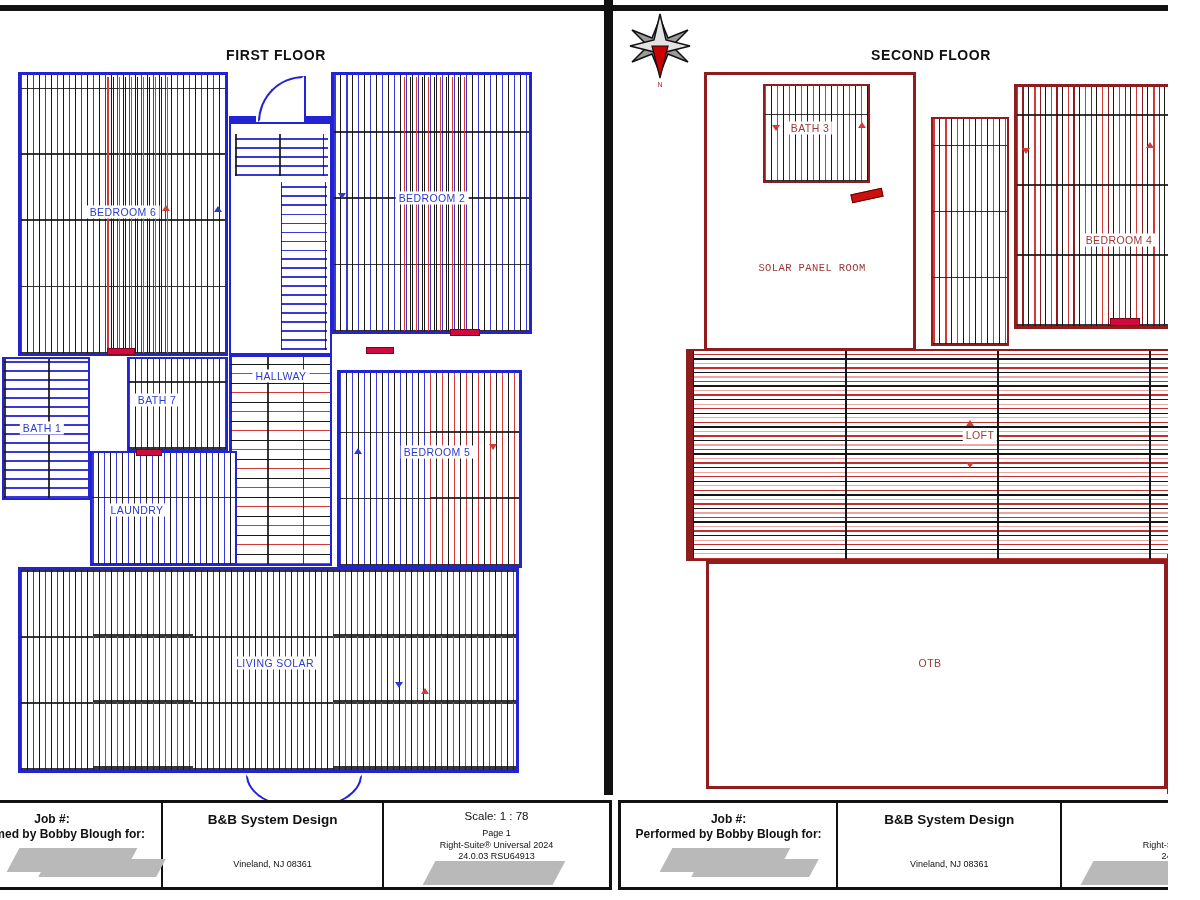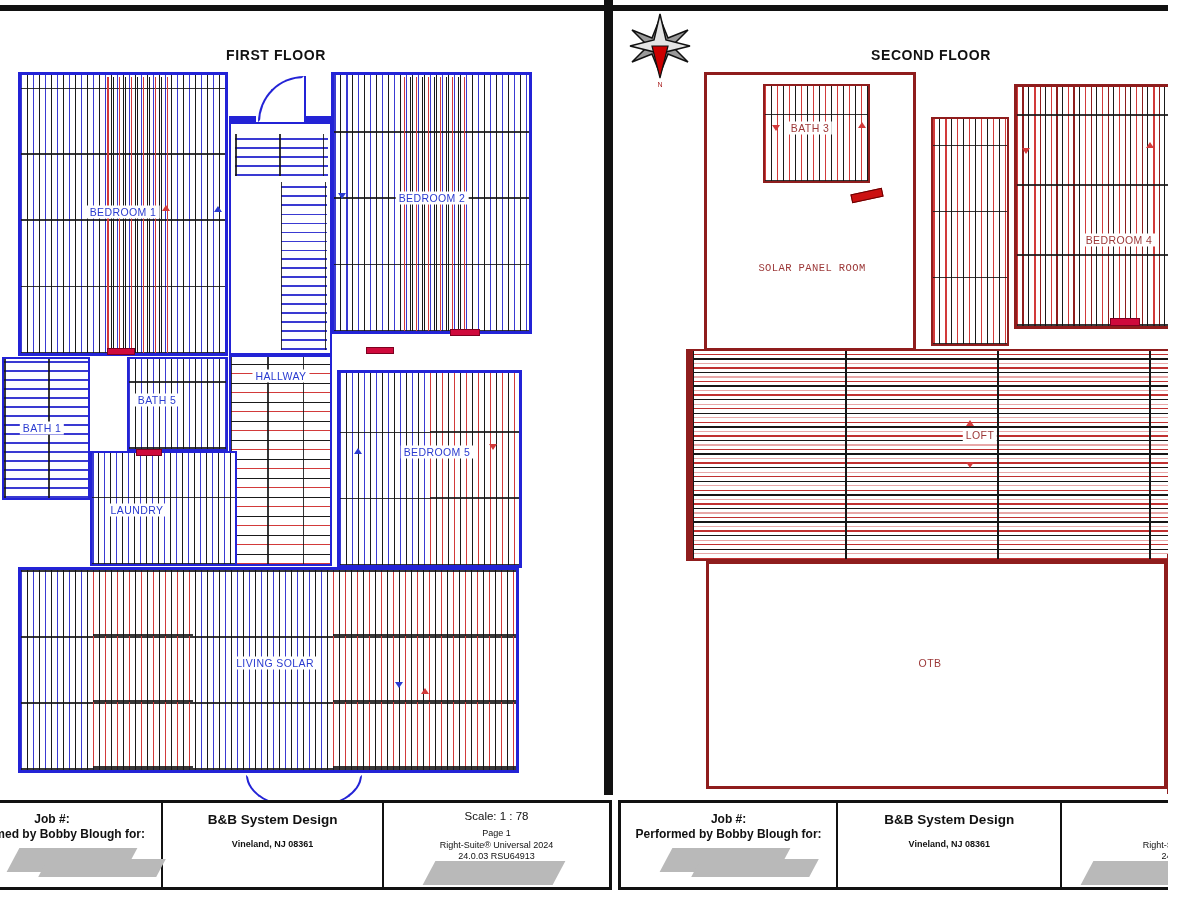--- a/index.html
+++ b/index.html
@@ -65,21 +65,21 @@
 
   
   .tblock{position:absolute;top:800px;height:90px;border:3px solid #111;background:#fff;
           display:flex;box-sizing:border-box;}
   .tcell{border-right:2px solid #111;height:100%;box-sizing:border-box;position:relative;
          display:flex;flex-direction:column;align-items:center;text-align:center;color:#111;}
   .tcell:last-child{border-right:none;}
   .tc-job{padding-top:9px;font-weight:bold;font-size:12px;line-height:15px;}
   .tc-co{padding-top:9px;}
   .co-name{font-weight:bold;font-size:13.5px;}
-  .co-city{font-size:9px;margin-top:12px;font-weight:bold;}
+  .co-city{font-size:9px;margin-top:32px;}
   .tc-scale{padding-top:7px;}
   .scale-line{font-size:11.5px;}
   .meta-line{font-size:9px;line-height:11.5px;}
   .meta-first{margin-top:6px;}
   .blob{position:absolute;background:#b9b9b9;}
   .blob-skew{transform:skewX(-28deg);}
 
   
   .compass{position:absolute;}
 </style>
@@ -138,24 +138,24 @@
 
   <span class="tri tri-dn-b" style="left:94px;top:209px;"></span>
   <span class="tri tri-up-b" style="left:214px;top:206px;"></span>
   <span class="tri tri-up-r" style="left:162px;top:205px;"></span>
   <span class="tri tri-dn-b" style="left:338px;top:193px;"></span>
   <span class="tri tri-up-b" style="left:354px;top:448px;"></span>
   <span class="tri tri-dn-r" style="left:489px;top:444px;"></span>
   <span class="tri tri-dn-b" style="left:395px;top:682px;"></span>
   <span class="tri tri-up-r" style="left:421px;top:688px;"></span>
 
-  <span class="room-label lbl-blue" style="left:123px;top:212px;">BEDROOM 1</span>
+  <span class="room-label lbl-blue" style="left:123px;top:212px;">BEDROOM 6</span>
   <span class="room-label lbl-blue" style="left:432px;top:198px;">BEDROOM 2</span>
   <span class="room-label lbl-blue" style="left:281px;top:346px;margin-top:30px;">HALLWAY</span>
-  <span class="room-label lbl-blue" style="left:157px;top:400px;">BATH 5</span>
+  <span class="room-label lbl-blue" style="left:157px;top:400px;">BATH 7</span>
   <span class="room-label lbl-blue" style="left:42px;top:428px;text-align:right;">BATH 1</span>
   <span class="room-label lbl-blue" style="left:137px;top:510px;">LAUNDRY</span>
   <span class="room-label lbl-blue" style="left:437px;top:452px;">BEDROOM 5</span>
   <span class="room-label lbl-blue" style="left:275px;top:663px;">LIVING SOLAR</span>
 
   <div class="page-title" style="left:931px;top:55px;">SECOND FLOOR</div>
 
   <svg class="compass" style="left:628px;top:12px;" width="64" height="76" viewBox="0 0 64 76">
     <polygon points="32,6 40,26 60,18 44,34 60,50 40,42 32,62 24,42 4,50 20,34 4,18 24,26" fill="#9a9a9a" stroke="#111" stroke-width="1.5"></polygon>
     <polygon points="32,2 38,28 62,34 38,40 32,56 26,40 2,34 26,28" fill="#e3e3e3" stroke="#111" stroke-width="1.5"></polygon>

